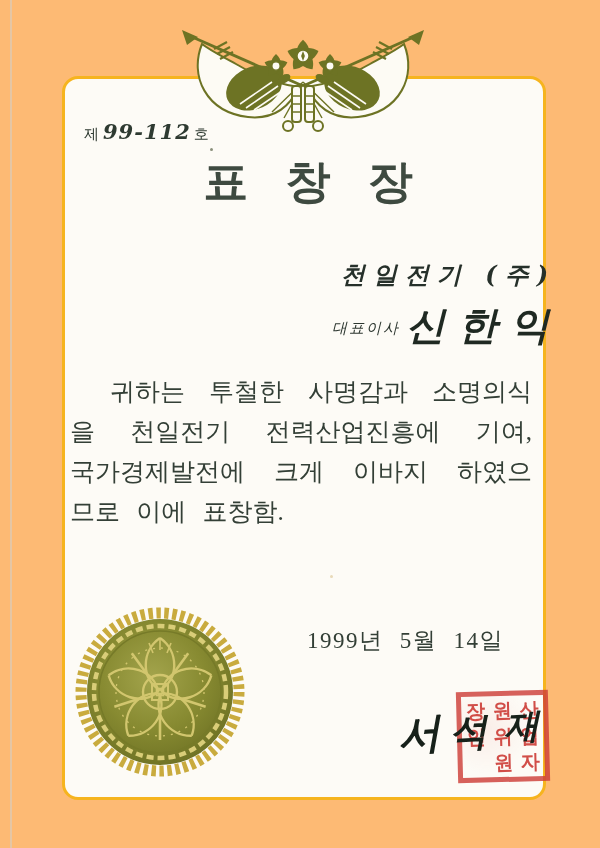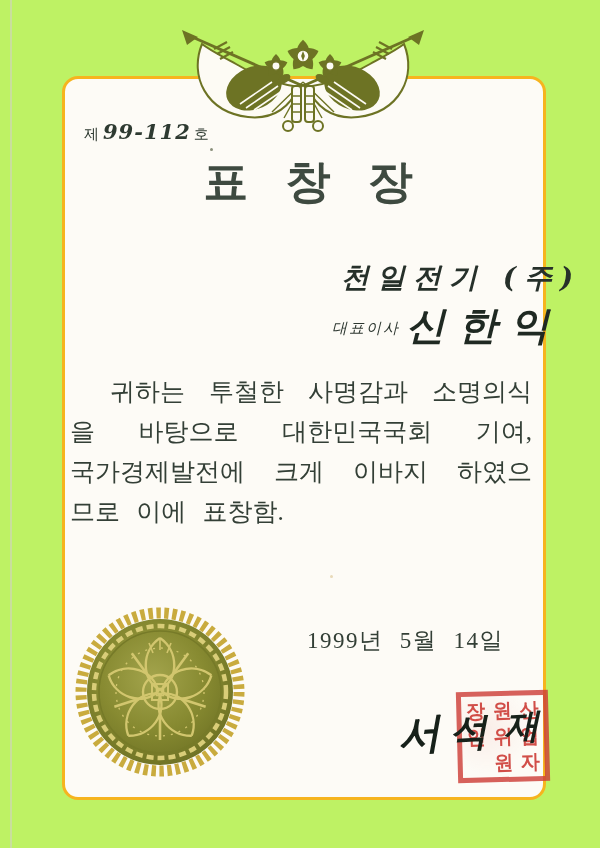--- a/index.html
+++ b/index.html
@@ -5,21 +5,21 @@
   * { margin: 0; padding: 0; box-sizing: border-box; }
   html, body { width: 600px; height: 848px; }
   body {
     font-family: "Liberation Serif", "DejaVu Serif", serif;
     background: #f6f4ef;
     position: relative;
     overflow: hidden;
   }
   .page {
     position: absolute; inset: 0;
-    background: #bef264;
+    background: #fdba74;
   }
   .scan-edge {
     position: absolute; left: 10px; top: 0; bottom: 0; width: 2px;
     background: #d2d0cc; opacity: .55;
   }
   .frame {
     position: absolute;
     left: 62px; top: 76px; width: 484px; height: 724px;
     border: 3.5px solid #f6b41e;
     border-radius: 16px;
@@ -50,21 +50,21 @@
     letter-spacing: 13px; text-indent: 13px;
     color: #3e4a40;
     z-index: 3;
     padding-left: 8px;
   }
   
   .recipient { position: absolute; left: 0; top: 0; width: 600px; z-index: 3; }
   .recipient .company {
     position: absolute; left: 341px; top: 259px;
     font-family: "DejaVu Serif", serif; font-style: italic; font-weight: bold;
-    font-size: 28px; letter-spacing: 8px;
+    font-size: 24px; letter-spacing: 8px;
     color: #26302a; white-space: nowrap;
   }
   .recipient .role-line { position: absolute; left: 332px; top: 299px; white-space: nowrap; }
   .recipient .role {
     font-family: "DejaVu Serif", serif; font-style: italic;
     font-size: 15px; letter-spacing: 2px; color: #2c362f;
     vertical-align: 6px;
   }
   .recipient .name {
     font-family: "DejaVu Serif", serif; font-style: italic; font-weight: bold;
@@ -248,21 +248,21 @@
 
   <div class="recipient">
     <div class="company">천일전기 (주)</div>
     <div class="role-line">
       <span class="role">대표이사</span><span class="name">신한익</span>
     </div>
   </div>
 
   <div class="body-text">
     <div class="body-line indent">귀하는 투철한 사명감과 소명의식</div>
-    <div class="body-line">을 바탕으로 대한민국국회 기여,</div>
+    <div class="body-line">을 천일전기 전력산업진흥에 기여,</div>
     <div class="body-line">국가경제발전에 크게 이바지 하였으</div>
     <div class="body-line last">므로 이에 표창함.</div>
   </div>
 
   <div class="date">1999년 5월 14일</div>
 
   <svg class="gold-seal" viewBox="0 0 174 174">
     <defs>
       <radialGradient id="goldField" cx="45%" cy="40%" r="65%">
         <stop offset="0%" stop-color="#a3a44c"></stop>

